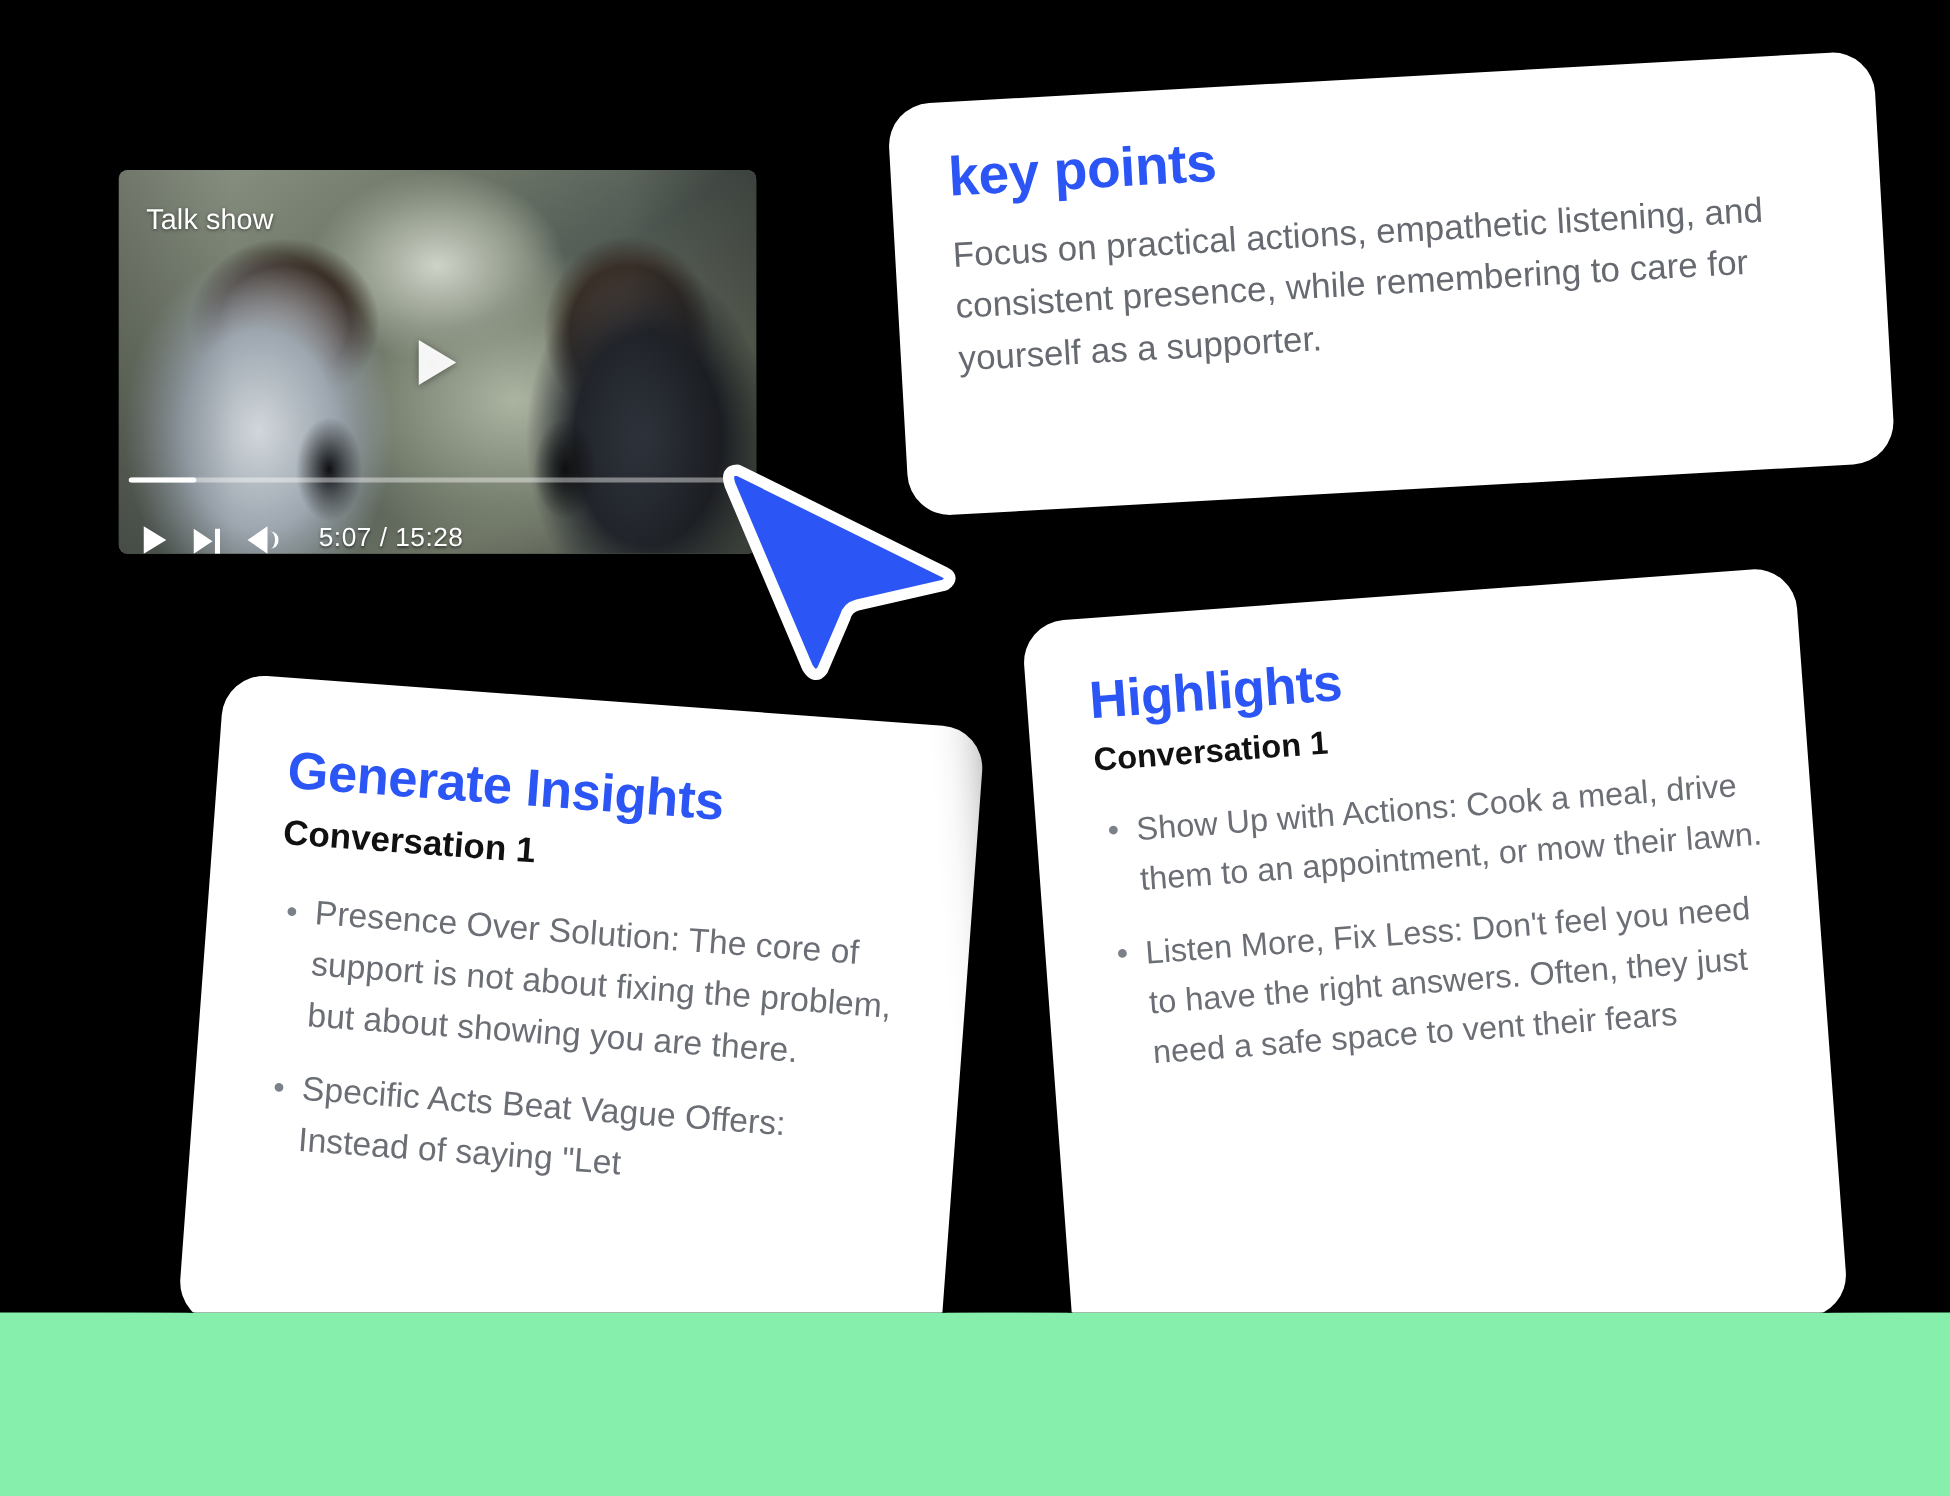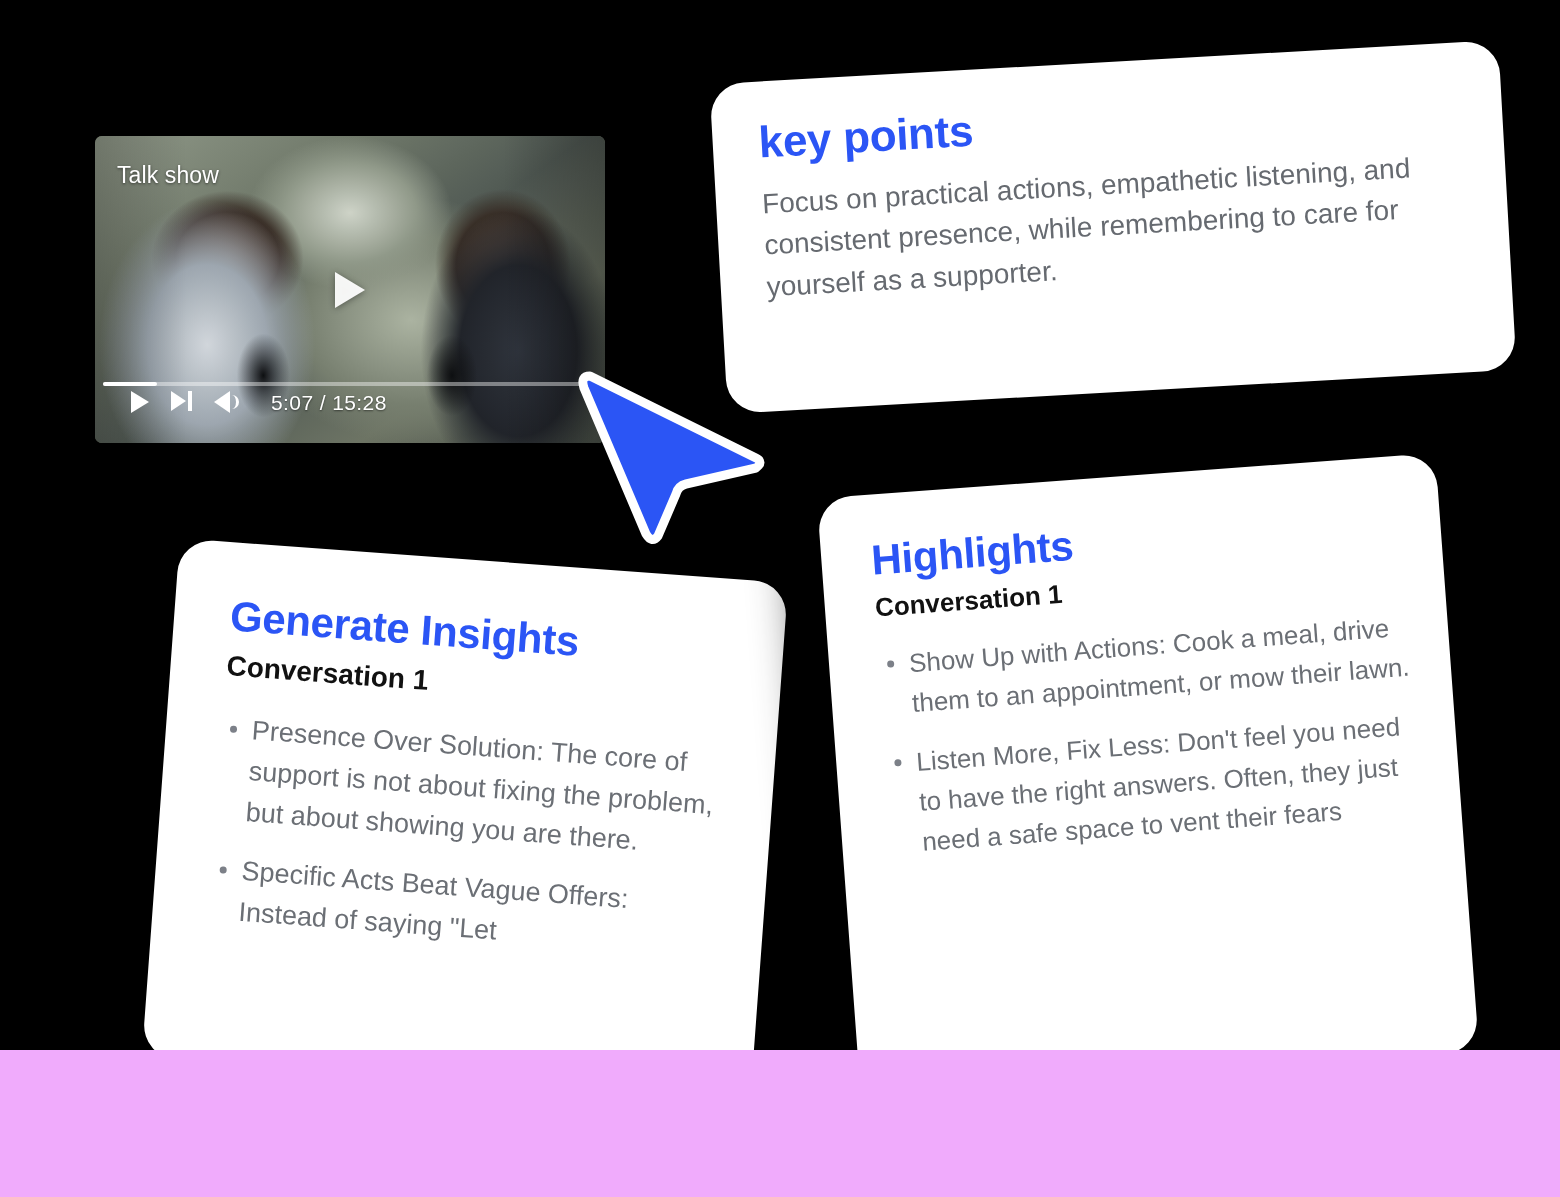--- a/index.html
+++ b/index.html
@@ -4,21 +4,21 @@
 <style>
   html, body {
     margin: 0;
     padding: 0;
     background: #ffffff;
   }
   #stage {
     position: relative;
     width: 1560px;
     height: 1197px;
-    background: #f0abfc;
+    background: #86efac;
     overflow: hidden;
     font-family: "Liberation Sans", sans-serif;
   }
   
   #backdrop {
     position: absolute;
     left: 0; top: 0;
     width: 1560px;
     height: 1050px;
     background: #000000;
@@ -99,23 +99,23 @@
     width: 11%;
     background: #ffffff;
     border-radius: 2px;
   }
   .controls {
     position: absolute;
     left: 0; right: 0;
     bottom: 0;
     height: 52px;
     display: flex;
-    align-items: flex-start;
+    align-items: flex-end;
     gap: 22px;
-    padding-left: 36px;
+    padding-left: 20px;
   }
   .ctl { display: flex; align-items: center; }
   .ico-play {
     width: 0; height: 0;
     border-left: 18px solid #fff;
     border-top: 11px solid transparent;
     border-bottom: 11px solid transparent;
   }
   .ico-next { display: flex; align-items: center; gap: 2px; }
   .ico-next .tri {

